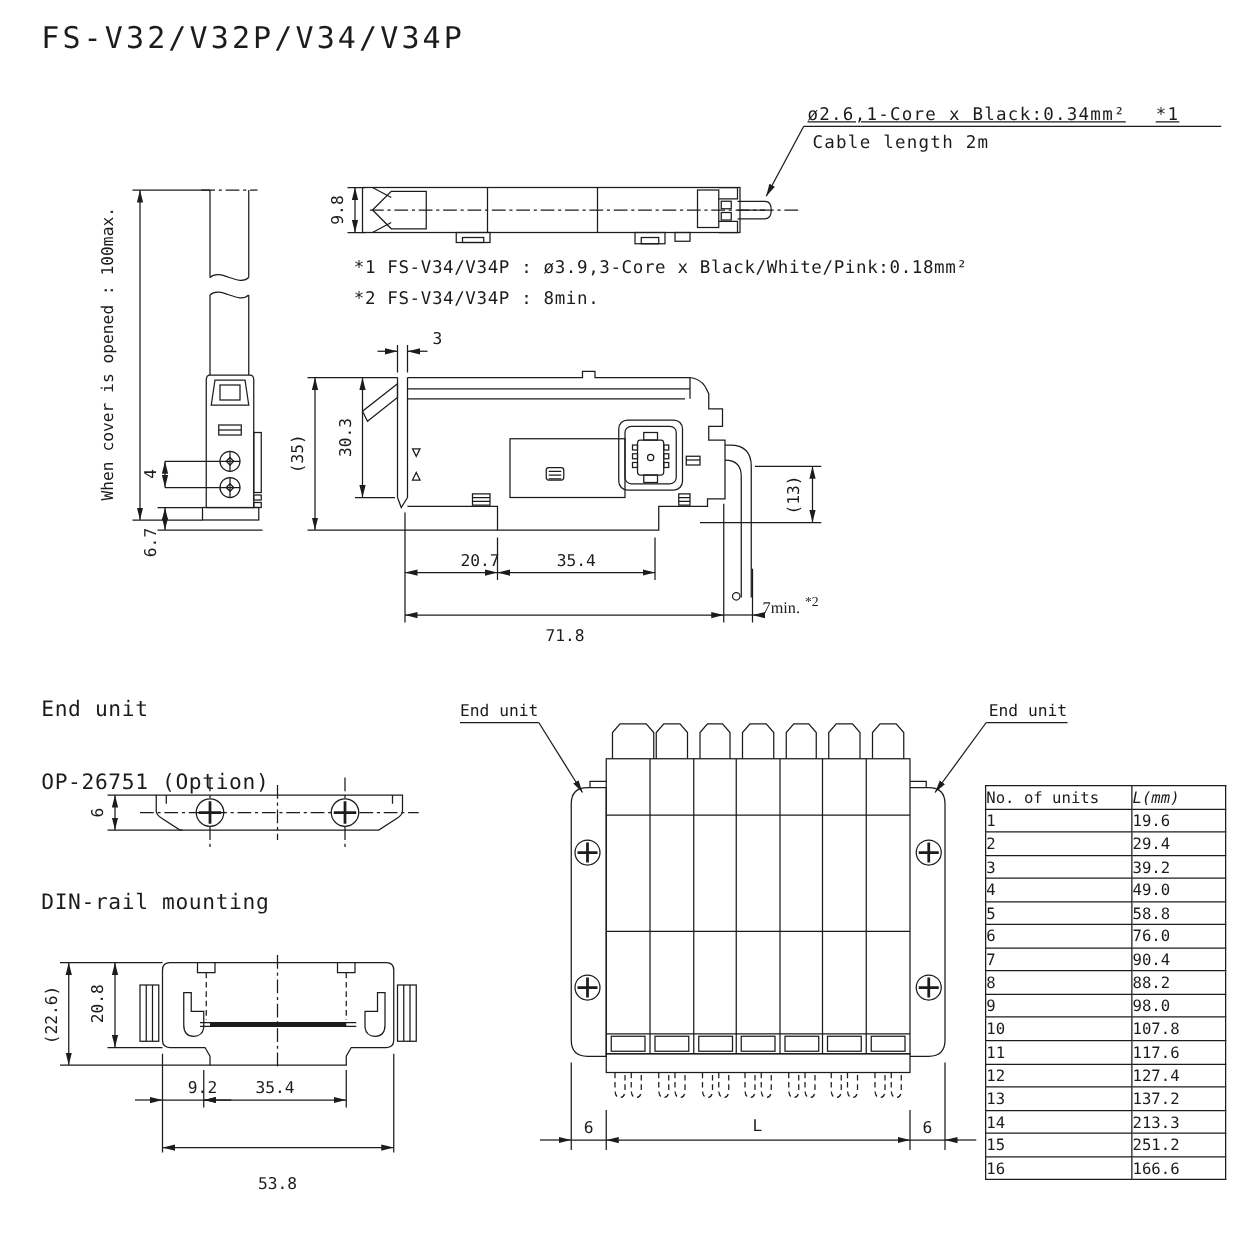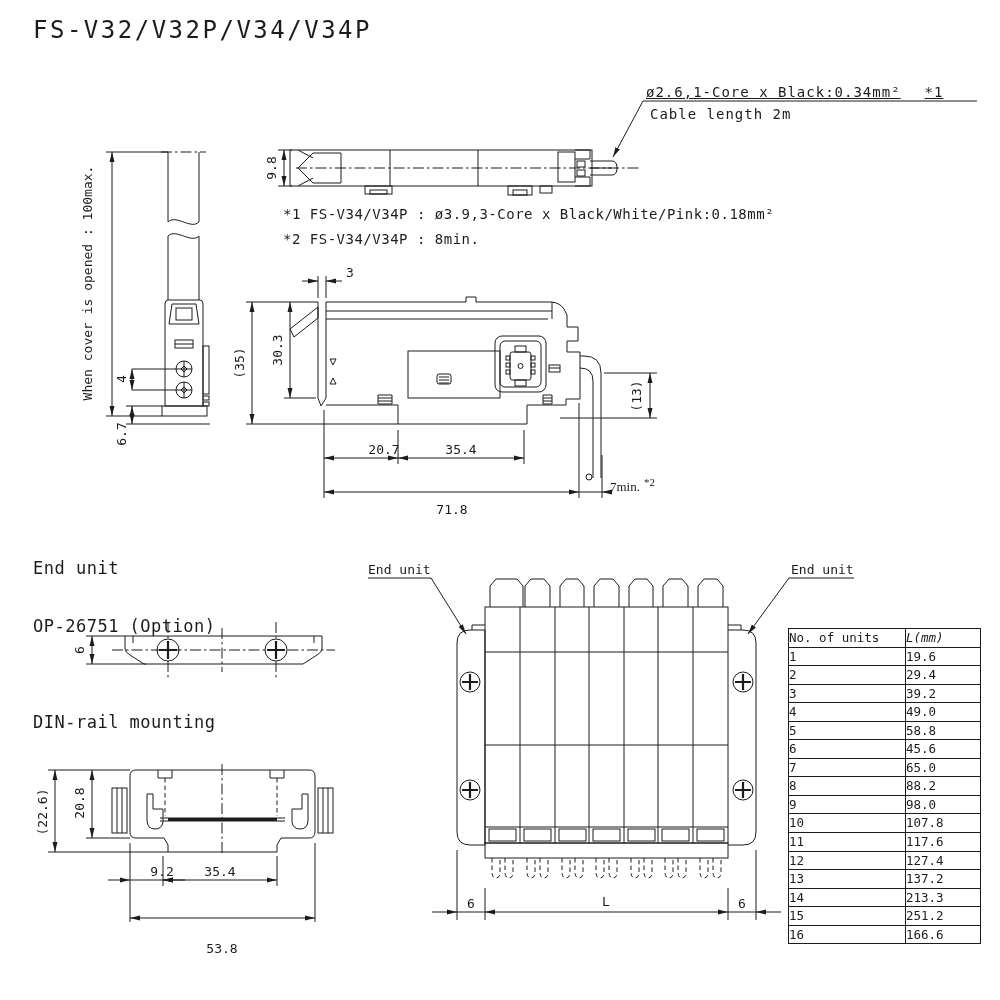--- a/index.html
+++ b/index.html
@@ -299,25 +299,25 @@
   <tr>
         <td>4</td>
         <td>49.0</td>
       </tr>
   <tr>
         <td>5</td>
         <td>58.8</td>
       </tr>
   <tr>
         <td>6</td>
-        <td>45.6</td>
+        <td>76.0</td>
       </tr>
   <tr>
         <td>7</td>
-        <td>65.0</td>
+        <td>90.4</td>
       </tr>
   <tr>
         <td>8</td>
         <td>88.2</td>
       </tr>
   <tr>
         <td>9</td>
         <td>98.0</td>
       </tr>
   <tr>

